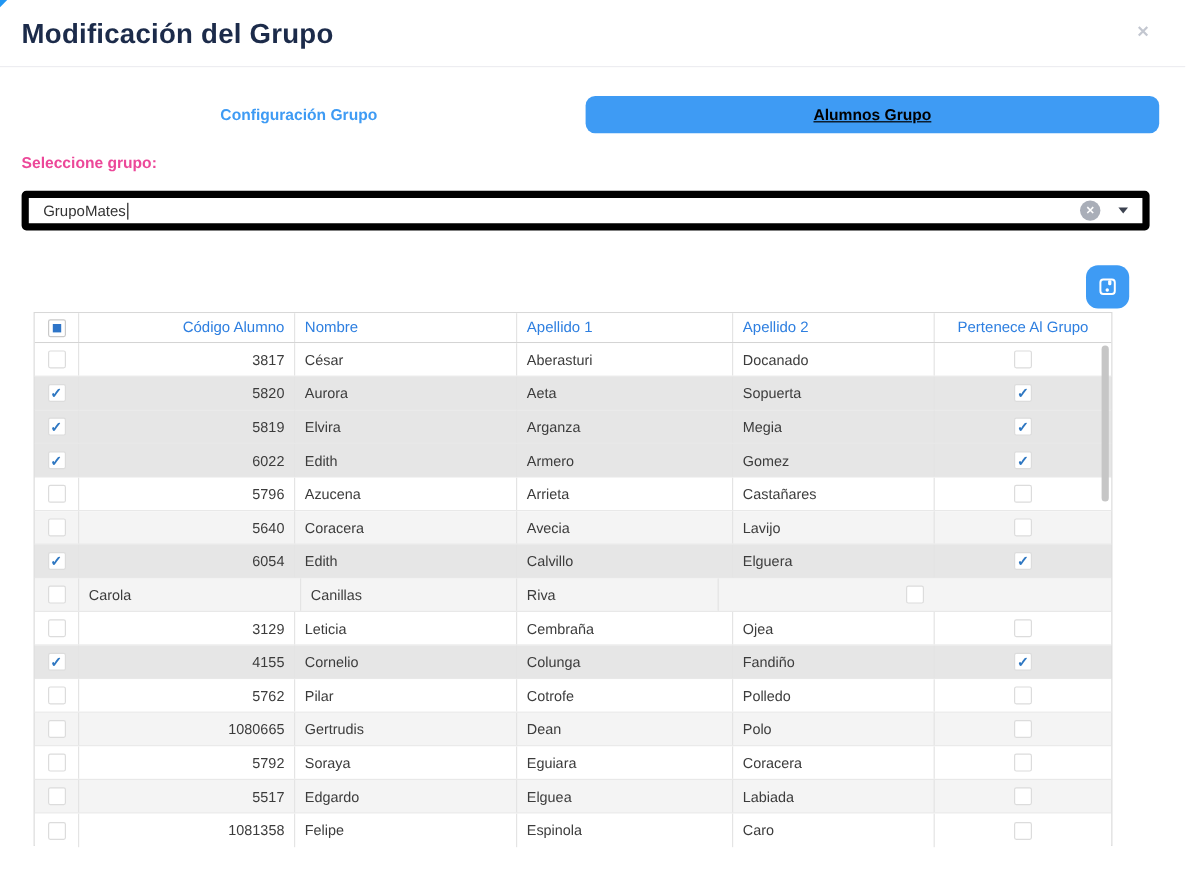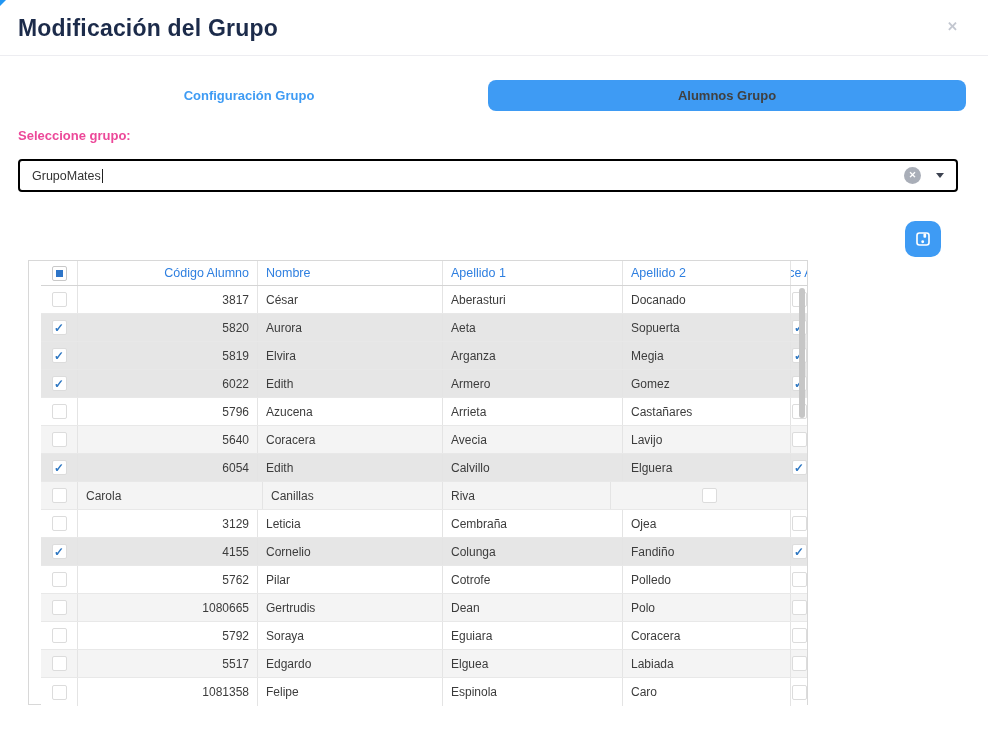--- a/index.html
+++ b/index.html
@@ -24,28 +24,28 @@
   }
   .header-divider {
     position: absolute; left: 0; top: 55px; width: 988px; height: 1px; background: #ededf1;
   }
   .tabs { position: absolute; left: 10px; top: 80px; width: 956px; height: 31px; display: flex; }
   .tab {
     flex: 1; display: flex; align-items: center; justify-content: center;
     font-size: 13px; font-weight: 600; cursor: pointer;
   }
   .tab.inactive { color: #3e9bf4; }
-  .tab.active { background: #3e9bf4; color: #404040; border-radius: 8px; }
+  .tab.active { background: #3e9bf4; color: #000000; border-radius: 8px; text-decoration: underline; }
   .select-label {
     position: absolute; left: 18px; top: 128px;
     font-size: 13px; font-weight: 700; color: #ec4899;
   }
   .group-input {
     position: absolute; left: 18px; top: 159px; width: 940px; height: 33px;
-    border: 2px solid #000000; border-radius: 4px; background: #fff;
+    border: 6px solid #000000; border-radius: 4px; background: #fff;
     display: flex; align-items: center; padding: 0 12px; cursor: text;
   }
   .input-text { font-size: 12.5px; color: #333; }
   .caret-line { width: 1px; height: 14px; background: #222; margin-left: 1px; }
   .clear-btn {
     margin-left: auto; width: 17px; height: 17px; border-radius: 50%;
     background: #a9aeb8; display: flex; align-items: center; justify-content: center; cursor: pointer;
   }
   .clear-x { color: #fff; font-size: 9px; font-weight: bold; line-height: 1; }
   .dd-caret {
@@ -53,22 +53,22 @@
     border-left: 4px solid transparent; border-right: 4px solid transparent;
     border-top: 5px solid #3c4250;
   }
   .save-btn {
     position: absolute; left: 905px; top: 221px; width: 36px; height: 36px;
     border: none; border-radius: 10px; background: #3e9bf4; cursor: pointer;
     display: flex; align-items: center; justify-content: center;
   }
   
   .table {
-    position: absolute; left: 28px; top: 260px; width: 780px; height: 445px;
-    border: 1px solid #d8d8d8; background: #fff; padding-left: 12px;
+    position: absolute; left: 28px; top: 260px; width: 899px; height: 445px;
+    border: 1px solid #d8d8d8; background: #fff;
   }
   .thead { display: flex; height: 25px; border-bottom: 1px solid #d4d4d4; background: #fff; }
   .th {
     display: flex; align-items: center; padding: 0 8px;
     font-size: 12.5px; color: #2e7fe0; border-right: 1px solid #e4e4e4;
     white-space: nowrap; overflow: hidden;
   }
   .tr { display: flex; height: 28px; border-bottom: 1px solid #e8e8e8; background: #fff; }
   .tr.stripe { background: #f4f4f4; }
   .tr.selected { background: #e6e6e6; }

